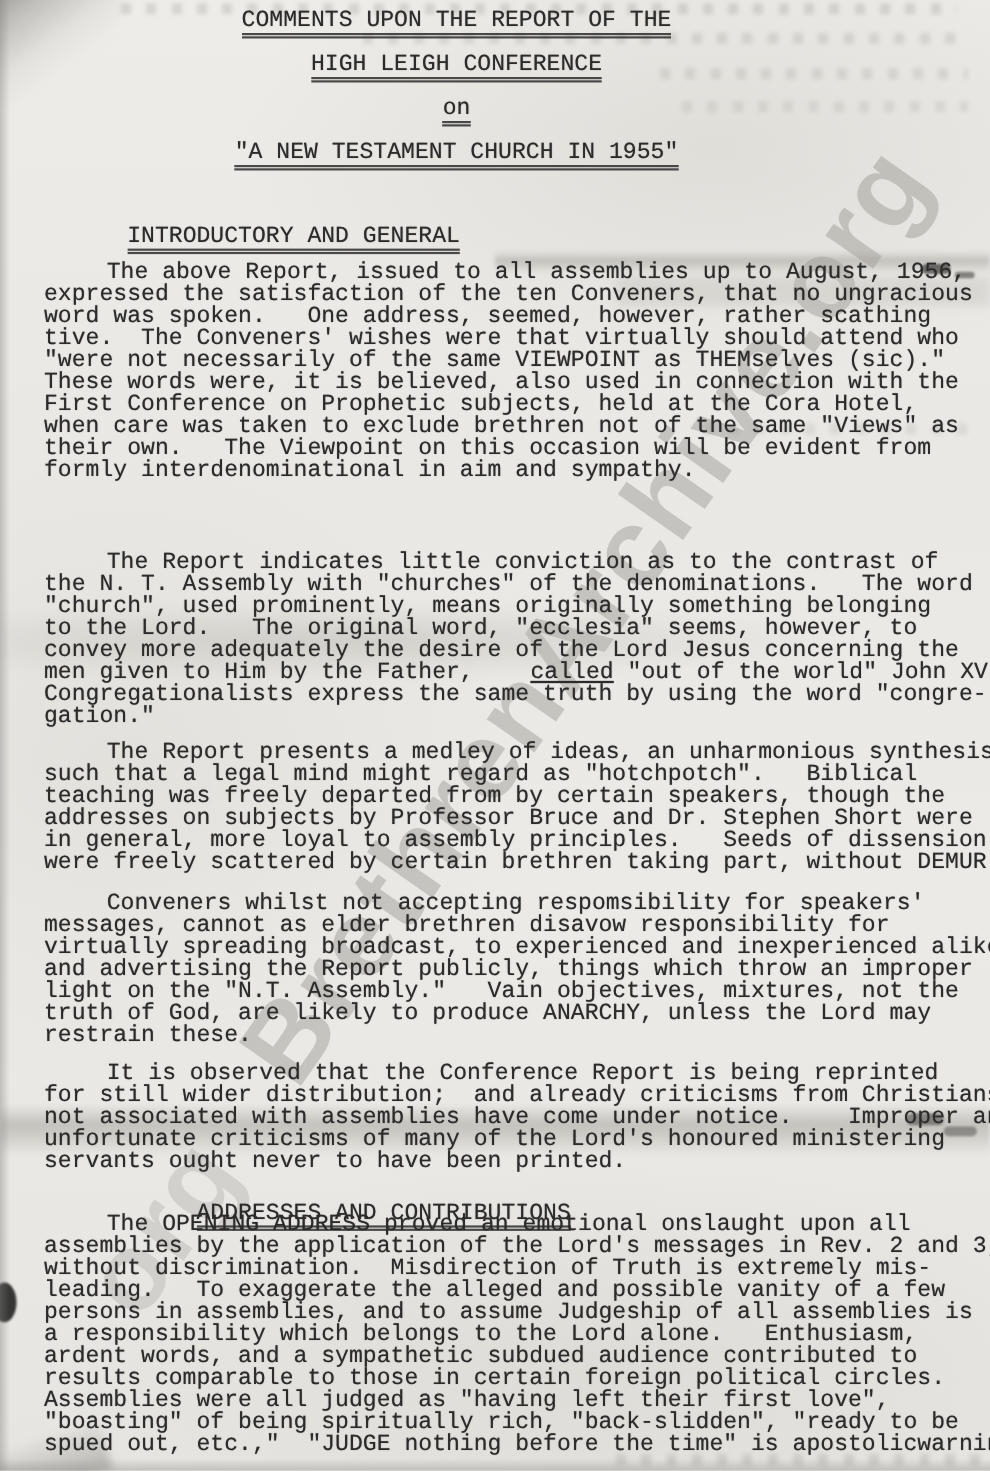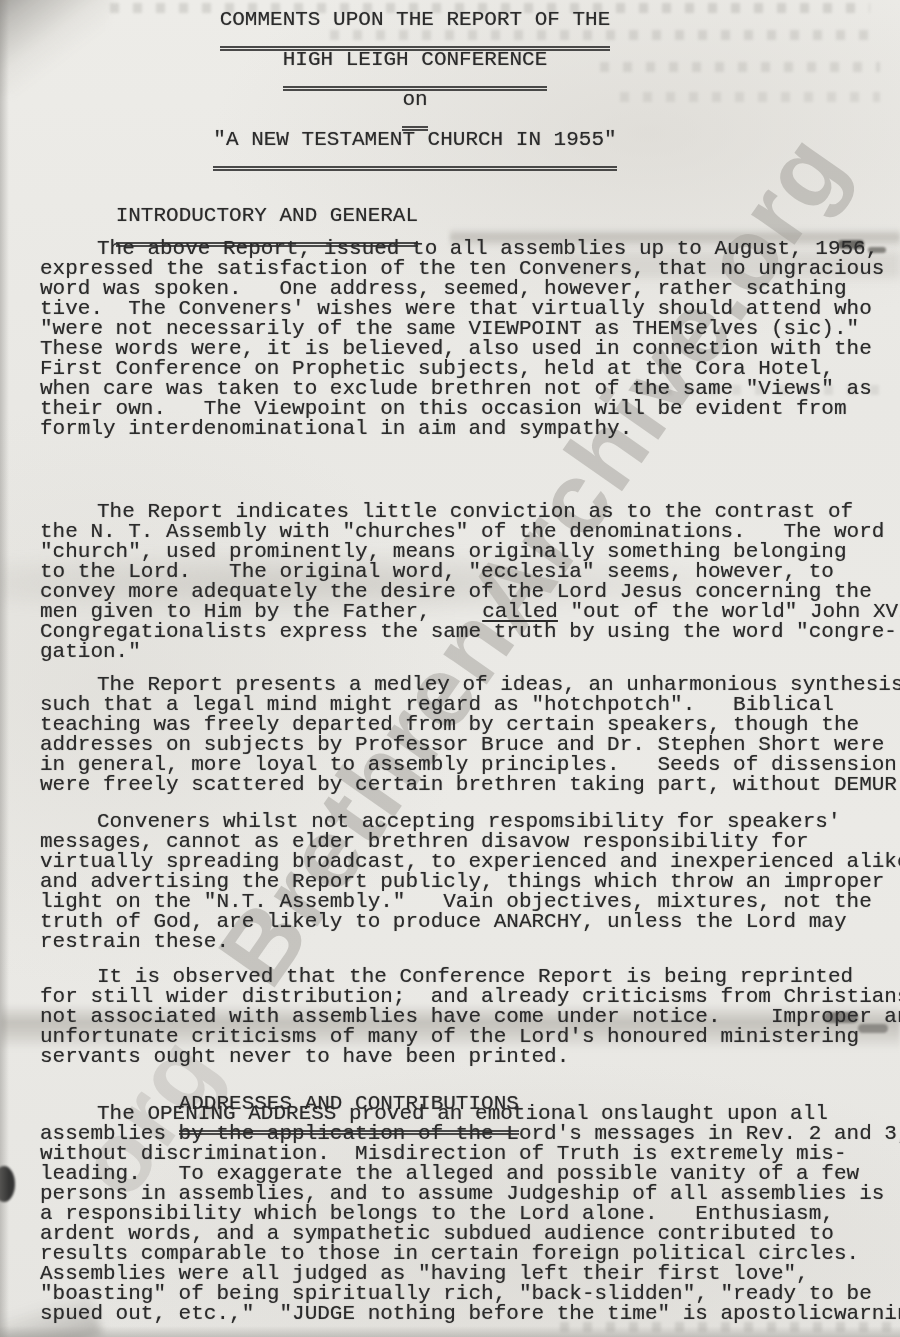--- a/index.html
+++ b/index.html
@@ -59,21 +59,21 @@
   
   #text-layer{position:absolute;inset:0;z-index:3;}
   .line{height:20px;line-height:20px;white-space:pre;
         text-shadow:0 0 1px rgba(40,40,40,.55);}
   .line.indent{padding-left:57px;}
   .para{position:absolute;left:40px;}
   #p1{top:239px;} #p2{top:502px;} #p3{top:675px;} #p4{top:812px;} #p5{top:967px;} #p6{top:1104px;}
   .sec-heading{position:absolute;white-space:pre;line-height:21px;
         text-shadow:0 0 1px rgba(40,40,40,.55);}
   #h1{left:40px;top:184px;} #h2{left:103px;top:1072px;}
-  .ul2{display:inline-block;border-bottom:5px double rgba(45,45,45,.85);padding-bottom:16px;}
+  .ul2{display:inline-block;border-bottom:5px double rgba(45,45,45,.85);padding-bottom:0;}
   #title-block{position:absolute;left:40px;top:9px;width:750px;text-align:center;
         text-shadow:0 0 1px rgba(40,40,40,.55);}
   .title-line{height:40px;line-height:21px;}
   .u{text-decoration:underline;text-decoration-thickness:2px;text-underline-offset:3px;margin-left:39px;}
 </style>
 </head>
 <body>
 
 <div class="paper">
 

